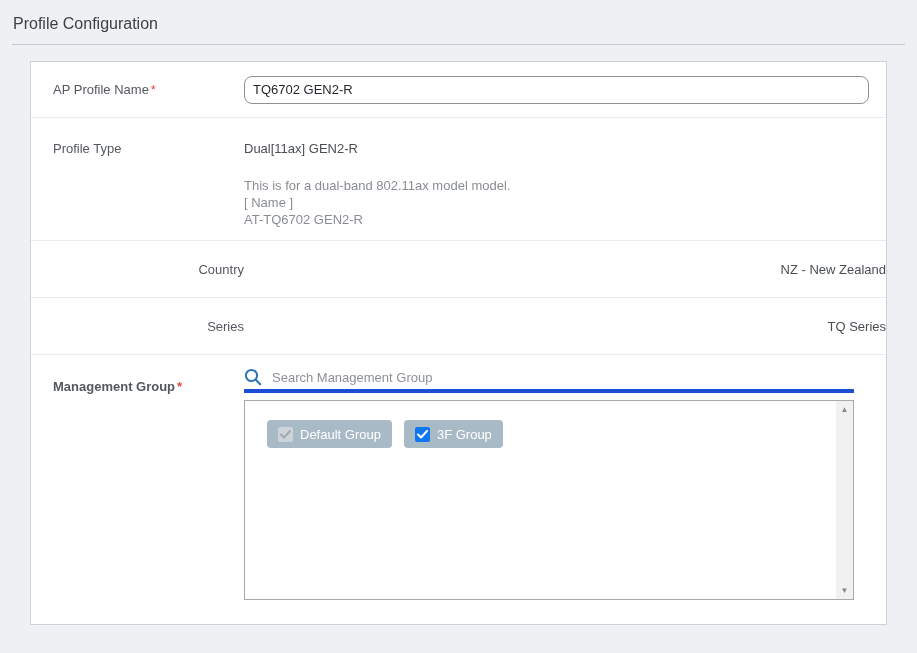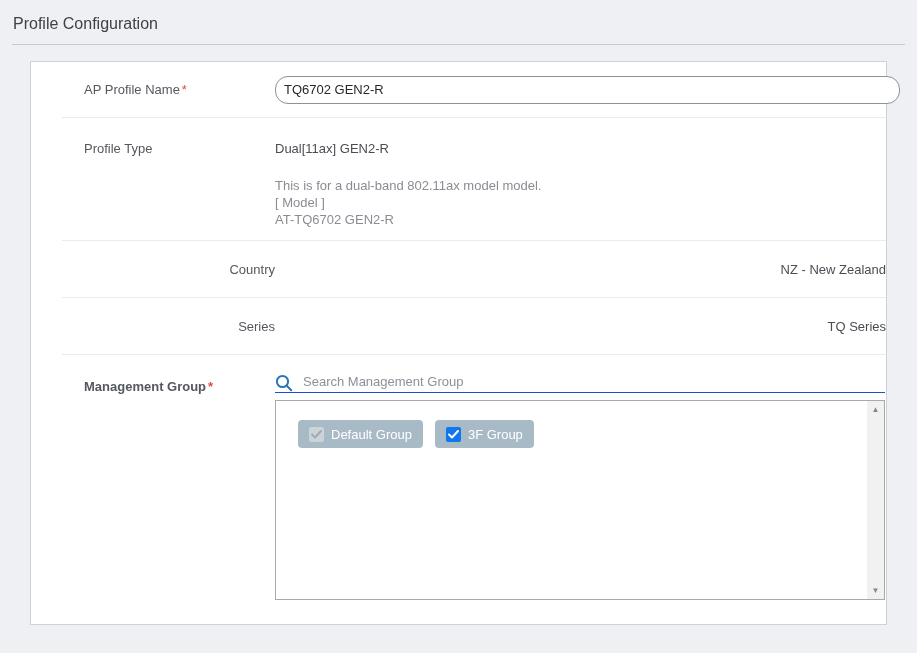--- a/index.html
+++ b/index.html
@@ -29,21 +29,20 @@
     position: absolute;
     left: 30px; top: 61px;
     width: 857px; height: 564px;
     background: #ffffff;
     border: 1px solid #cdd1d8;
   }
 
   .row {
     display: flex;
     border-bottom: 1px solid #e9ebef;
-    margin-left: 31px;
   }
   .row:last-child { border-bottom: none; }
 
   .label-col {
     width: 213px;
     flex: 0 0 213px;
     padding-left: 22px;
     font-size: 13px;
     color: #54585e;
   }
@@ -56,21 +55,21 @@
     color: #dd4b45;
     margin-left: 2px;
     font-size: 13px;
   }
 
   
   .row-name { height: 56px; align-items: center; }
   .name-input {
     width: 625px; height: 28px;
     border: 1px solid #8e9297;
-    border-radius: 13px;
+    border-radius: 8px;
     padding: 0 8px;
     font-size: 13px;
     color: #24282c;
     font-family: "Liberation Sans", sans-serif;
     outline: none;
     background: #fff;
   }
 
   
   .row-type { height: 123px; padding-top: 23px; }
@@ -86,22 +85,22 @@
   .row-simple { height: 57px; align-items: center; text-align: right; }
 
   
   .row-mgmt { padding-top: 0; }
   .row-mgmt .label-col { padding-top: 24px; font-weight: bold; }
 
   .search-row {
     width: 610px;
     height: 38px;
     display: flex;
-    align-items: flex-end;
-    border-bottom: 1px solid #1d4ed8;
+    align-items: center;
+    border-bottom: 4px solid #1d4ed8;
     padding-top: 10px;
   }
   .search-icon-wrap {
     width: 18px; height: 18px;
     margin-right: 10px;
     flex: 0 0 18px;
   }
   .search-input {
     flex: 1;
     border: none;
@@ -189,21 +188,21 @@
       <input class="name-input" type="text" value="TQ6702 GEN2-R" style="">
     </div>
   </div>
 
   <div class="row row-type">
     <div class="label-col">Profile Type</div>
     <div class="value-col">
       <div class="type-value">Dual[11ax] GEN2-R</div>
       <div class="type-desc">
         <div>This is for a dual-band 802.11ax model model.</div>
-        <div>[ Model ]</div>
+        <div>[ Name ]</div>
         <div>AT-TQ6702 GEN2-R</div>
       </div>
     </div>
   </div>
 
   <div class="row row-simple">
     <div class="label-col">Country</div>
     <div class="value-col">NZ - New Zealand</div>
   </div>
 

